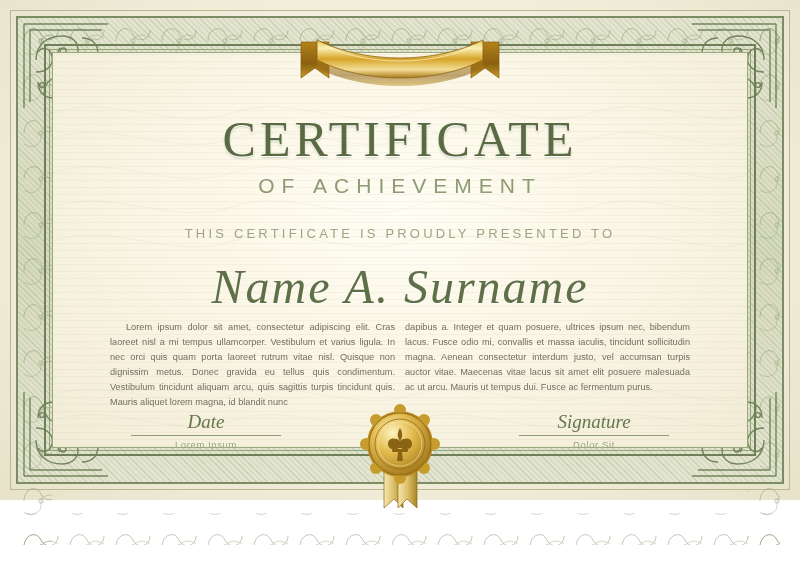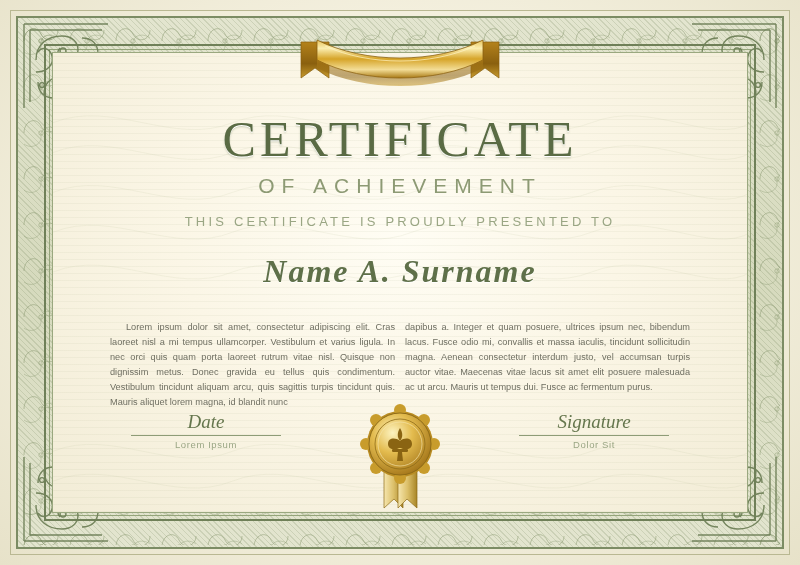--- a/index.html
+++ b/index.html
@@ -11,21 +11,21 @@
     width: 800px;
     height: 565px;
     overflow: hidden;
     font-family: "Liberation Serif", serif;
   }
 
   
   .certificate {
     position: relative;
     width: 800px;
-    height: 565px;
+    height: 500px;
     box-sizing: border-box;
     background: #ece9d8;
     background:
       radial-gradient(ellipse at 50% 45%, #fbf7ea 0%, #f3efdd 55%, #e7e2c9 100%);
   }
 
   
   .outer-keyline {
     position: absolute;
     left: 10px; top: 10px; right: 10px; bottom: 10px;
@@ -136,35 +136,34 @@
   }
   .subtitle {
     margin-top: 10px;
     font-family: "Liberation Sans", sans-serif;
     font-size: 21px;
     letter-spacing: 7px;
     color: #8d9a74;
     text-align: center;
   }
   .presented {
-    margin-top: 16px;
+    margin-top: 28px;
     font-family: "Liberation Sans", sans-serif;
     font-size: 13px;
     letter-spacing: 3.2px;
     color: #9aa684;
   }
   .recipient {
-    margin-top: 24px;
+    margin-top: 18px;
     font-family: "Liberation Serif", serif;
     font-style: italic;
-    font-size: 32px;
+    font-size: 48px;
     letter-spacing: 2px;
     color: #5f7049;
     text-shadow: 0 1px 0 rgba(255,255,255,.9);
-    font-weight: bold;
   }
 
   .columns {
     position: absolute;
     left: 58px;
     right: 58px;
     top: 268px;
     display: flex;
     gap: 10px;
     text-align: justify;

